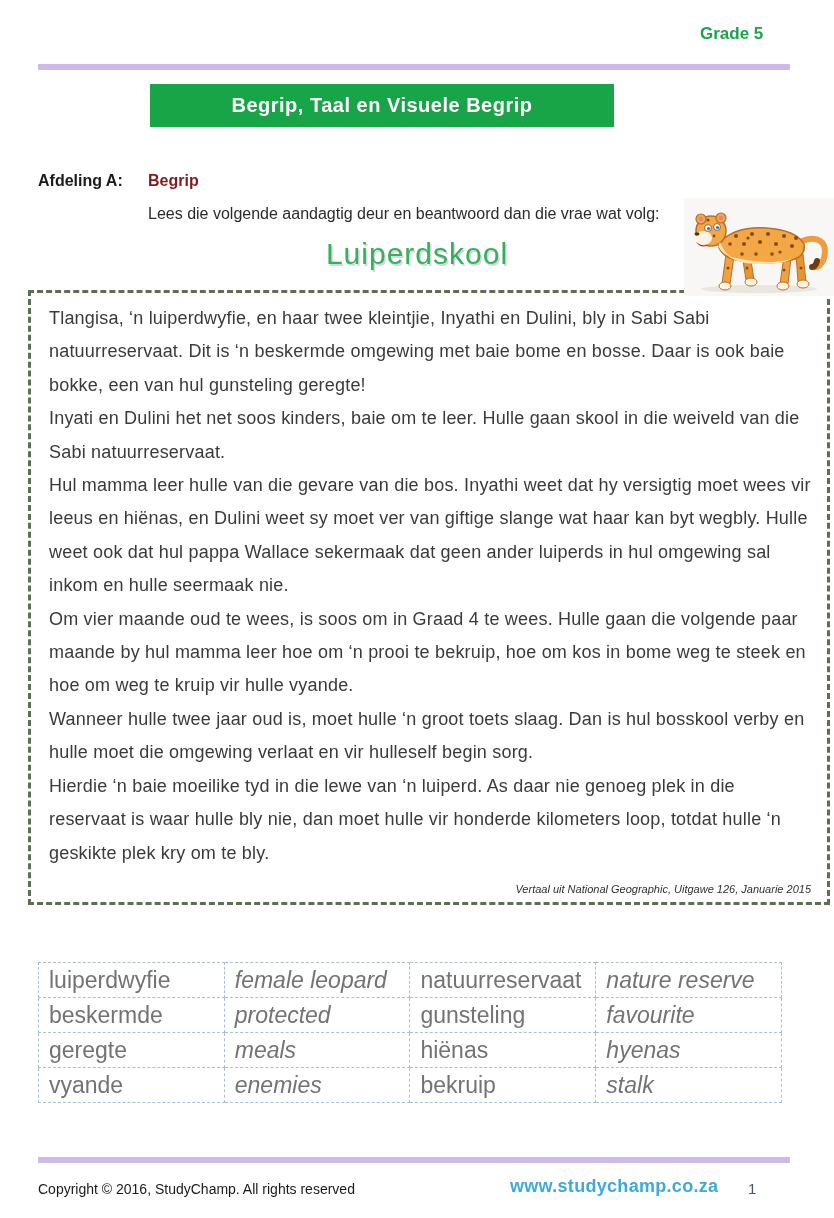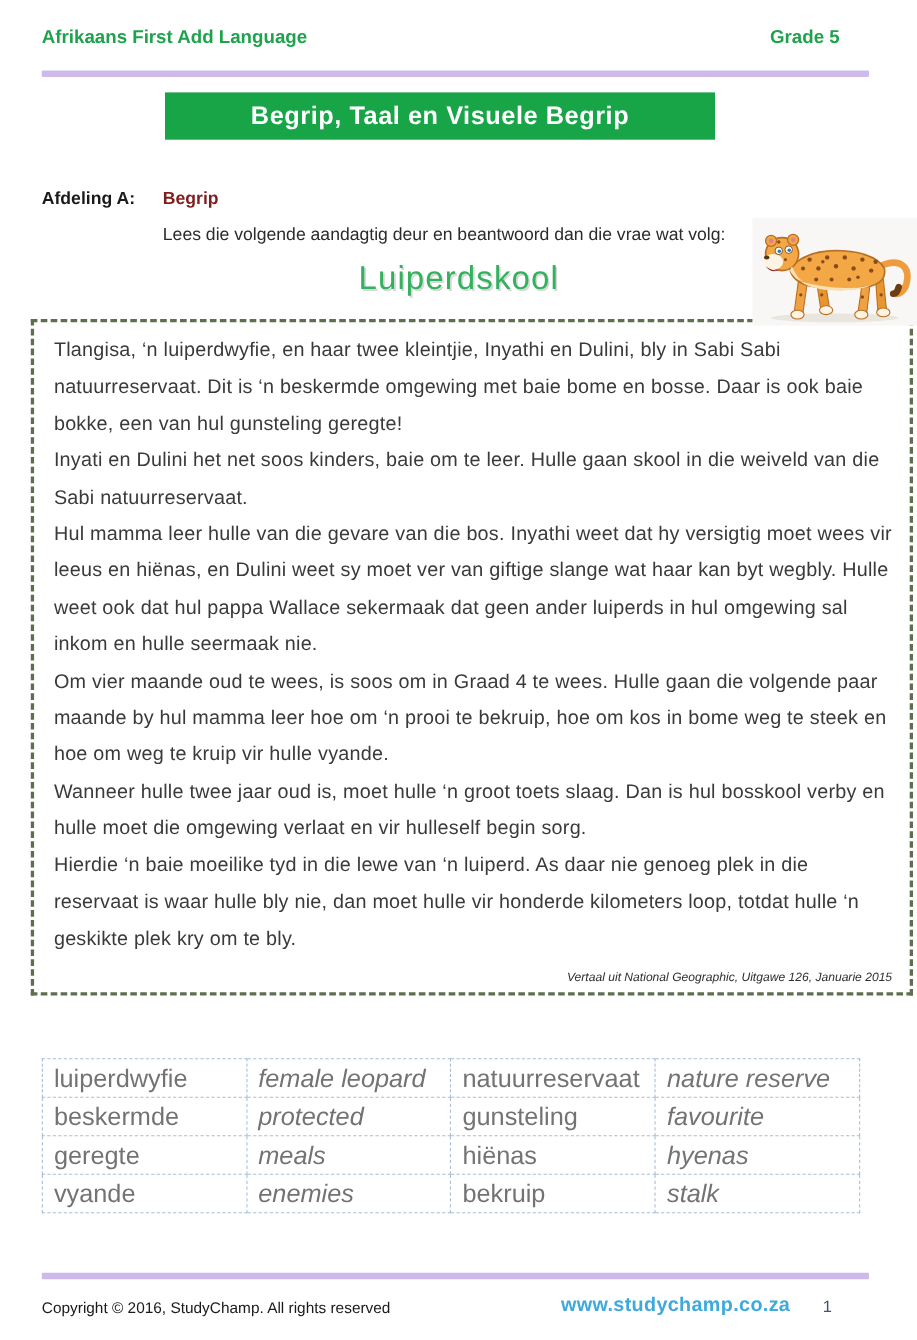--- a/index.html
+++ b/index.html
@@ -12,22 +12,22 @@
   .page{
     position:relative; width:834px; height:1218px; background:#ffffff;
     font-family:"Liberation Sans", sans-serif; overflow:hidden;
   }
   .header-course{position:absolute; left:38px; top:24px; font-size:17px; font-weight:bold; color:var(--green);}
   .header-grade{position:absolute; left:700px; top:24px; font-size:17px; font-weight:bold; color:var(--green);}
   .rule{position:absolute; left:38px; width:752px; height:6px; background:var(--purple_rule); border-radius:1px;}
   .rule-top{top:64px;}
   .rule-bottom{top:1157px;}
   .banner{
-    position:absolute; left:150px; top:84px; width:500px; height:43px;
-    background:var(--banner_green); color:#ffffff; font-size:23px; font-weight:bold;
+    position:absolute; left:150px; top:84px; width:464px; height:43px;
+    background:var(--banner_green); color:#ffffff; font-size:20px; font-weight:bold;
     display:flex; align-items:center; justify-content:center; letter-spacing:0.5px;
   }
   .afdeling-label{position:absolute; left:38px; top:172px; font-size:16px; font-weight:bold; color:#1a1a1a;}
   .afdeling-name{position:absolute; left:148px; top:172px; font-size:16px; font-weight:bold; color:#7f1d1d;}
   .instruction{position:absolute; left:148px; top:205px; font-size:16px; color:#2b2b2b;}
   .passage-title{
     position:absolute; left:0; top:237px; width:834px; text-align:center;
     font-size:30px; color:var(--title_green); letter-spacing:1px;
     text-shadow:1.5px 1.5px 0 #d8d8d8;
   }
@@ -54,21 +54,20 @@
   .vocab-table td.eng{font-style:italic;}
   .footer-copyright{position:absolute; left:38px; top:1181px; font-size:14px; color:#1a1a1a;}
   .footer-url{position:absolute; left:510px; top:1176px; font-size:18px; font-weight:bold; color:var(--url_blue); letter-spacing:0.3px; text-decoration:none;}
   .footer-page{position:absolute; left:748px; top:1180px; font-size:15px; color:var(--page_num);}
 </style>
 </head>
 <body>
 
 <div class="page">
 
-  <div class="header-course">Afrikaans First Add Language</div>
   <div class="header-grade">Grade 5</div>
 
   <div class="rule rule-top"></div>
 
   <div class="banner">
     <span>Begrip, Taal en Visuele Begrip</span>
   </div>
 
   <div class="afdeling-label">Afdeling A:</div>
   <div class="afdeling-name">Begrip</div>

